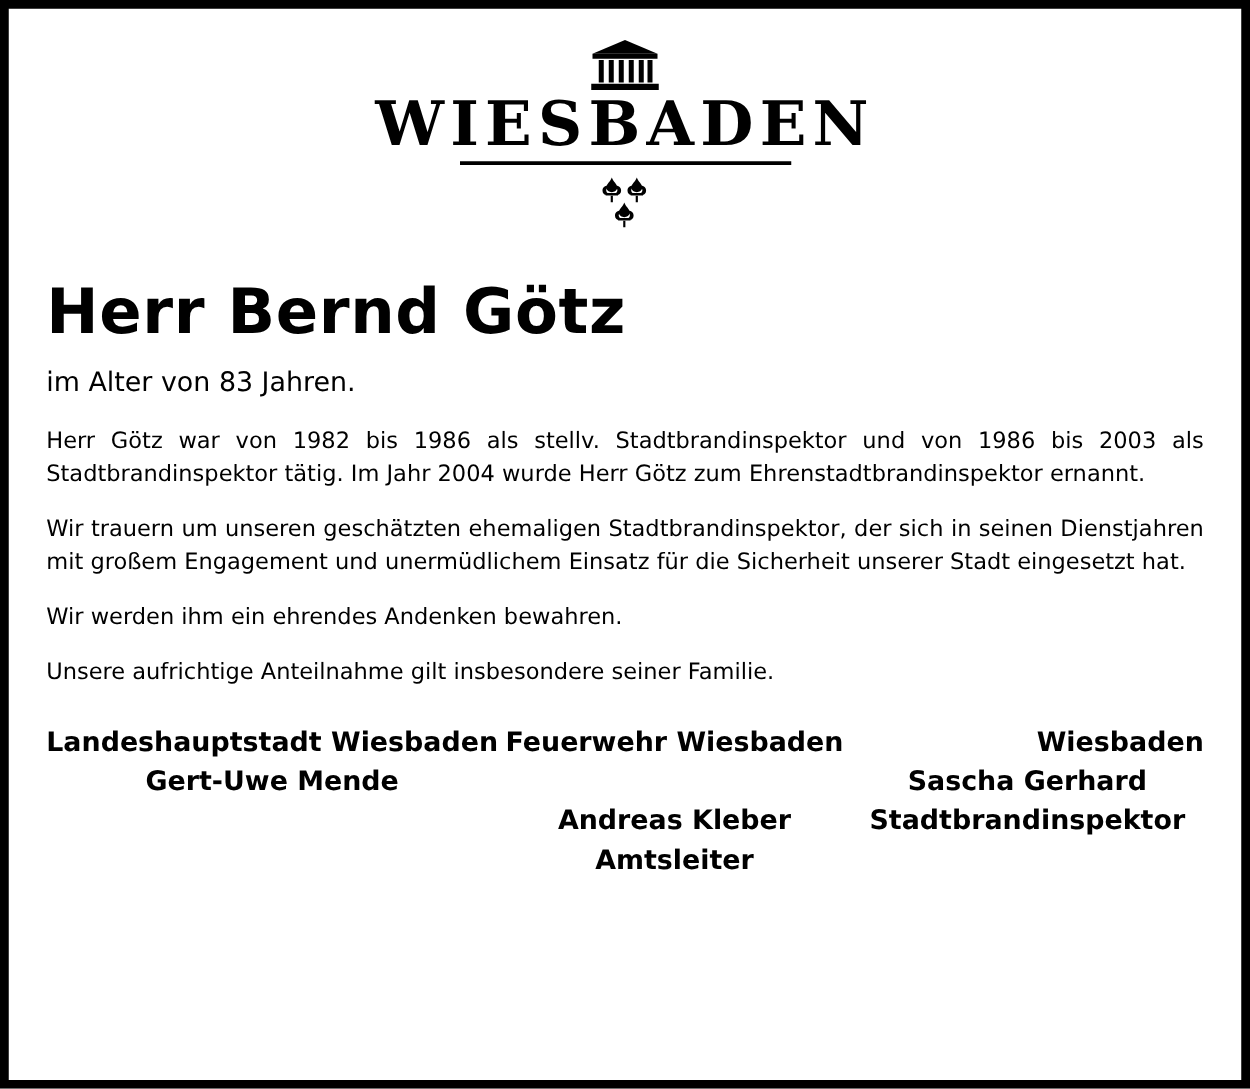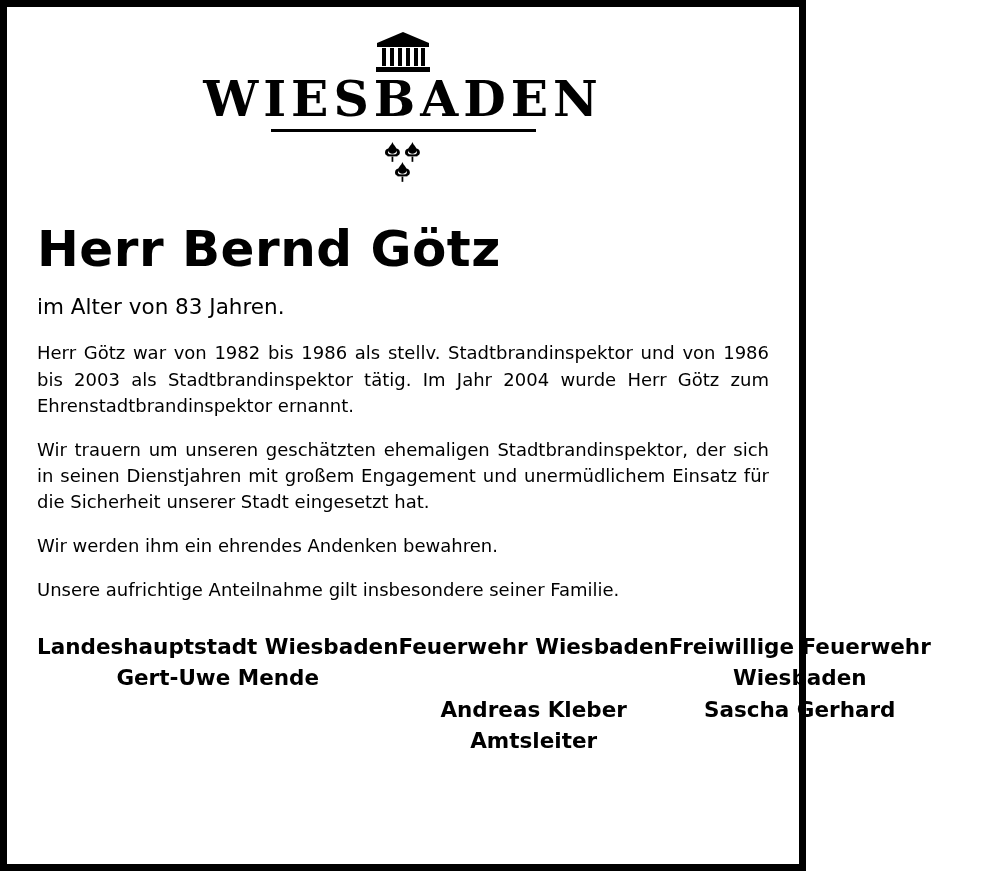--- a/index.html
+++ b/index.html
@@ -9,21 +9,21 @@
   }
   body {
     width: 1000px;
     height: 871px;
     font-family: "DejaVu Sans", sans-serif;
     color: #000000;
   }
 
   .notice {
     box-sizing: border-box;
-    width: 806px;
+    width: 1000px;
     height: 871px;
     border: 7px solid #000000;
     padding: 14px 30px 25px 30px;
     background: #ffffff;
     display: flex;
     flex-direction: column;
   }
 
   
   .crest {
@@ -172,19 +172,19 @@
       <div class="line">Landeshauptstadt Wiesbaden</div>
       <div class="line">Gert-Uwe Mende</div>
     </div>
     <div class="sig-col center">
       <div class="line">Feuerwehr Wiesbaden</div>
       <div class="line">&nbsp;</div>
       <div class="line">Andreas Kleber</div>
       <div class="line">Amtsleiter</div>
     </div>
     <div class="sig-col right">
-      <div class="line">Freiwillige Feuerwehr</div>
       <div class="line">Wiesbaden</div>
       <div class="line">Sascha Gerhard</div>
+      <div class="line">Stadtbrandinspektor</div>
     </div>
   </div>
 
 </div>
 
 </body></html>

